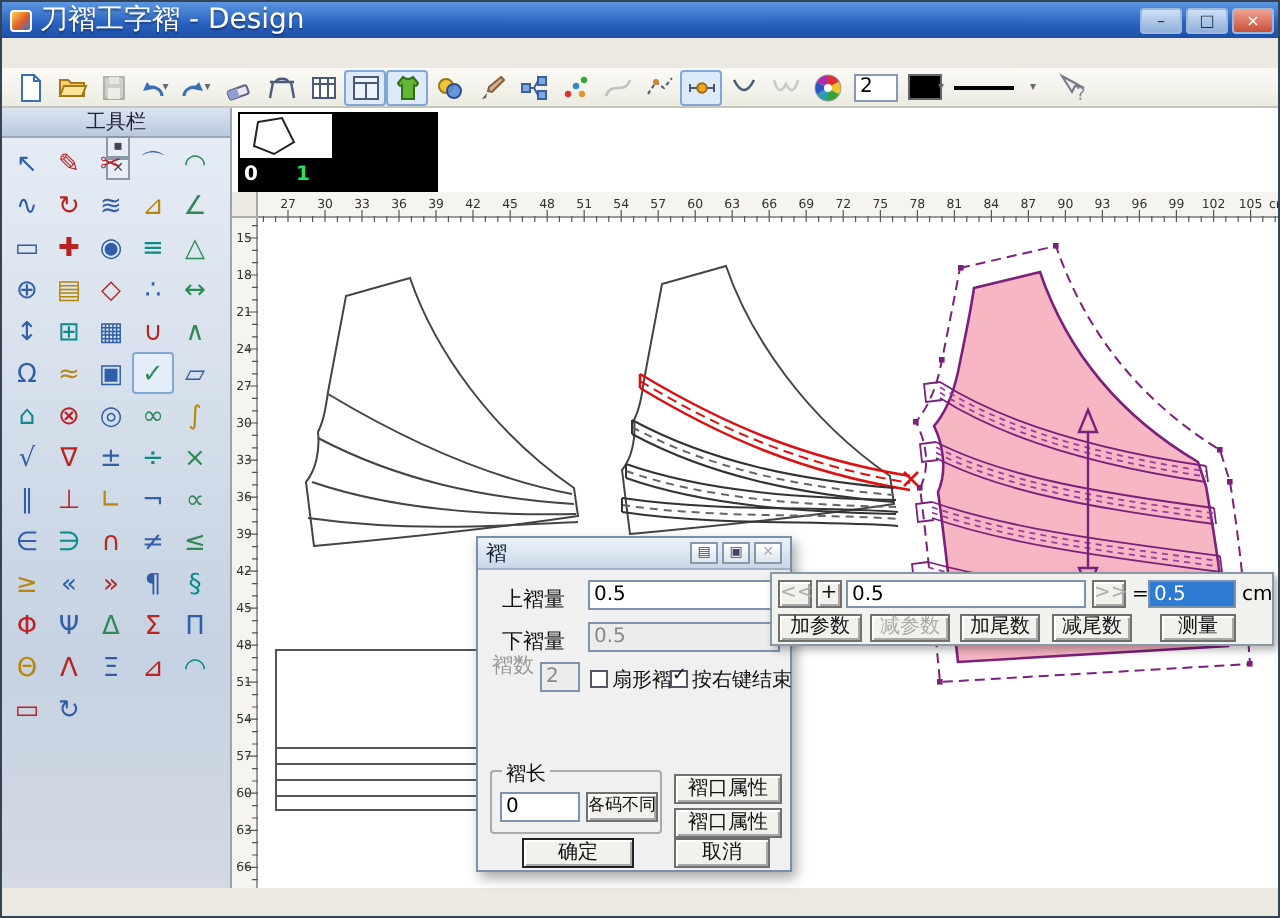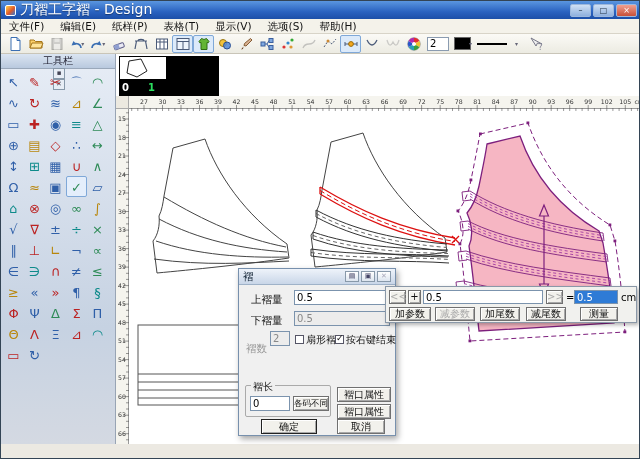--- a/index.html
+++ b/index.html
@@ -126,29 +126,20 @@
   <div class="titlebar">
     <span class="app-icon"></span>
     <span class="title">刀褶工字褶 - Design</span>
     <div class="winbtns">
       <span class="winbtn">–</span>
       <span class="winbtn">□</span>
       <span class="winbtn close">×</span>
     </div>
   </div>
 
-  <div class="menubar">
-    <span class="menuitem">文件(F)</span>
-    <span class="menuitem">编辑(E)</span>
-    <span class="menuitem">纸样(P)</span>
-    <span class="menuitem">表格(T)</span>
-    <span class="menuitem">显示(V)</span>
-    <span class="menuitem">选项(S)</span>
-    <span class="menuitem">帮助(H)</span>
-  </div>
 
   <div class="toolbar">
     <span class="tbi">
         <svg width="16" height="16">
           <path d="M4 1.5h6l3 3v10H4z" fill="#fff" stroke="#3b6fb3"></path>
           <path d="M10 1.5v3h3" fill="none" stroke="#3b6fb3"></path>
         </svg>
       </span>
     <span class="tbi">
         <svg width="16" height="16">
@@ -517,21 +508,21 @@
     <div class="dlg-titlebar">
       <span class="dlg-title">褶</span>
       <span class="dbtn">▤</span>
       <span class="dbtn">▣</span>
       <span class="dbtn dis">✕</span>
     </div>
     <span class="dlg-lbl" style="left:12px;top:24px">上褶量</span>
     <input class="din" style="left: 55px; top: 21px; width: 96px;" value="0.5">
     <span class="dlg-lbl" style="left:12px;top:45px">下褶量</span>
     <input class="din" style="left: 55px; top: 42px; width: 96px;" disabled="" value="0.5">
-    <span class="dlg-lbl dis" style="left:7px;top:73px">褶数</span>
+    <span class="dlg-lbl dis" style="left:7px;top:57px">褶数</span>
     <input class="din" style="left: 31px; top: 62px; width: 20px;" disabled="" value="2">
     <span class="opt" style="left:56px;top:64px"><span class="cb"></span><span>扇形褶</span></span>
     <span class="opt" style="left:96px;top:64px"><span class="cb on"></span><span>按右键结束</span></span>
 
     <div class="grp" style="left:6px;top:116px;width:86px;height:32px">
       <span class="legend">褶长</span>
       <input class="din" style="left: 4px; top: 10px; width: 40px;" value="0">
       <span class="btn" style="left:47px;top:10px;width:36px;height:15px;font-size:8.5px">各码不同</span>
     </div>
     <span class="btn" style="left:98px;top:118px;width:54px;height:15px">褶口属性</span>

